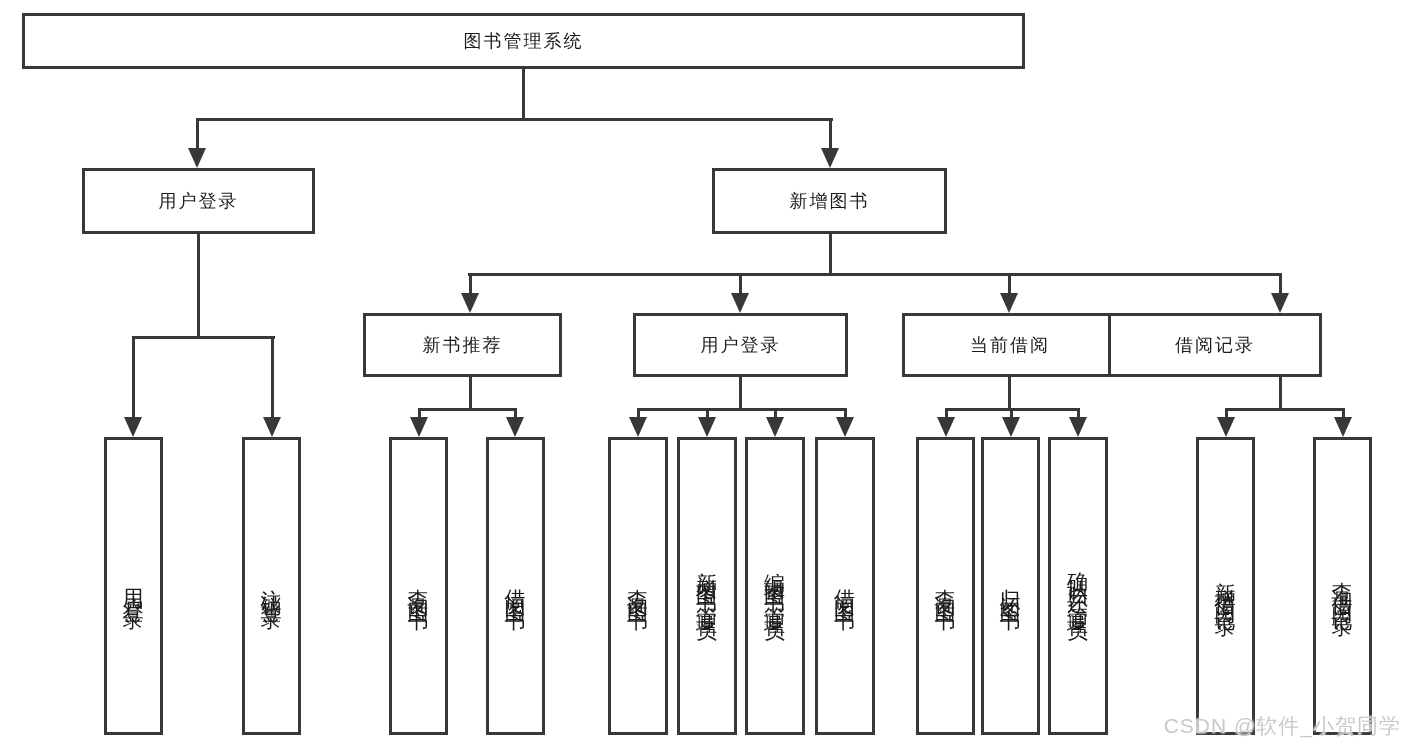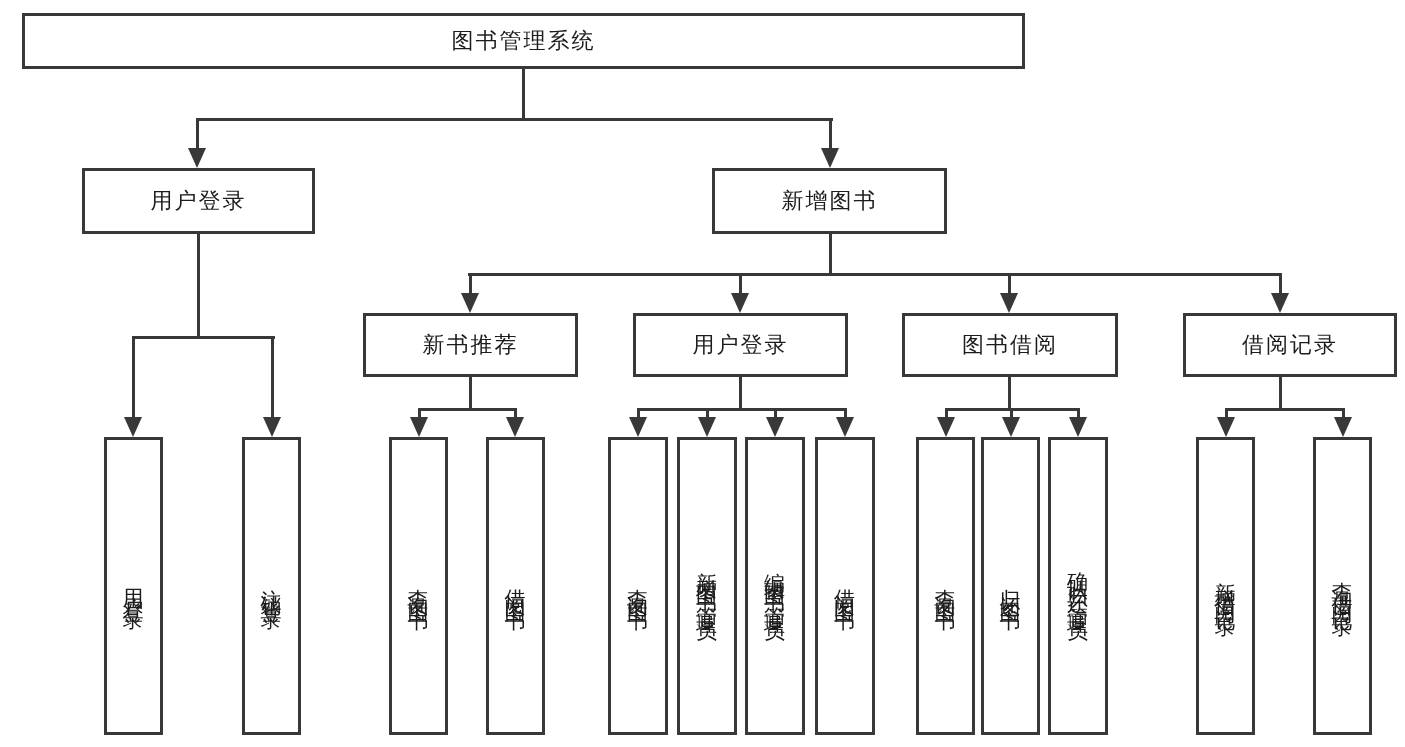--- a/index.html
+++ b/index.html
@@ -3,21 +3,21 @@
 <meta charset="utf-8">
 <style>
   html,body { margin:0; padding:0; background:#ffffff; }
   body { width:1405px; height:747px; font-family:"Liberation Sans", sans-serif; }
   #canvas { position:relative; width:1405px; height:747px; background:#ffffff; overflow:hidden; }
 
   .box {
     position:absolute; box-sizing:border-box;
     border:3px solid #383838; background:#ffffff;
     display:flex; align-items:center; justify-content:center;
-    color:#1c1c1c; font-size:22px; letter-spacing:2px;
+    color:#1c1c1c; font-size:18px; letter-spacing:2px;
     white-space:nowrap;
   }
   .vbox { font-size:21px; letter-spacing:0; }
   .vtext {
     writing-mode:vertical-rl; text-orientation:mixed;
     letter-spacing:7px; line-height:1;
   }
   .hline, .vline { position:absolute; background:#383838; }
   .hline { height:3px; }
   .vline { width:3px; }
@@ -75,30 +75,30 @@
   <div class="hline" style="left:468px; top:273px; width:814px;"></div>
   <div class="vline" style="left:469px; top:273px; height:22px;"></div>
   <div class="arrow" style="left:461px; top:293px;"></div>
   <div class="vline" style="left:739px; top:273px; height:22px;"></div>
   <div class="arrow" style="left:731px; top:293px;"></div>
   <div class="vline" style="left:1008px; top:273px; height:22px;"></div>
   <div class="arrow" style="left:1000px; top:293px;"></div>
   <div class="vline" style="left:1279px; top:273px; height:22px;"></div>
   <div class="arrow" style="left:1271px; top:293px;"></div>
 
-  <div class="box" style="left:363px; top:313px; width:215px; height:64px;">
+  <div class="box" style="left:363px; top:313px; width:199px; height:64px;">
     <span>新书推荐</span>
   </div>
   <div class="box" style="left:633px; top:313px; width:215px; height:64px;">
     <span>用户登录</span>
   </div>
   <div class="box" style="left:902px; top:313px; width:216px; height:64px;">
-    <span>图书借阅</span>
+    <span>当前借阅</span>
   </div>
-  <div class="box" style="left:1183px; top:313px; width:214px; height:64px;">
+  <div class="box" style="left:1108px; top:313px; width:214px; height:64px;">
     <span>借阅记录</span>
   </div>
 
   <div class="vline" style="left:469px; top:377px; height:34px;"></div>
   <div class="hline" style="left:418px; top:408px; width:99px;"></div>
   <div class="vline" style="left:418px; top:408px; height:12px;"></div>
   <div class="arrow" style="left:410px; top:417px;"></div>
   <div class="vline" style="left:514px; top:408px; height:12px;"></div>
   <div class="arrow" style="left:506px; top:417px;"></div>
 
@@ -159,14 +159,15 @@
   <div class="vline" style="left:1342px; top:408px; height:12px;"></div>
   <div class="arrow" style="left:1334px; top:417px;"></div>
 
   <div class="box vbox" style="left:1196px; top:437px; width:59px; height:298px;">
     <span class="vtext">新增借阅记录</span>
   </div>
   <div class="box vbox" style="left:1313px; top:437px; width:59px; height:298px;">
     <span class="vtext">查询借阅记录</span>
   </div>
 
+  <div class="watermark">CSDN @软件_小贺同学</div>
 
 </div>
 
 </body></html>

